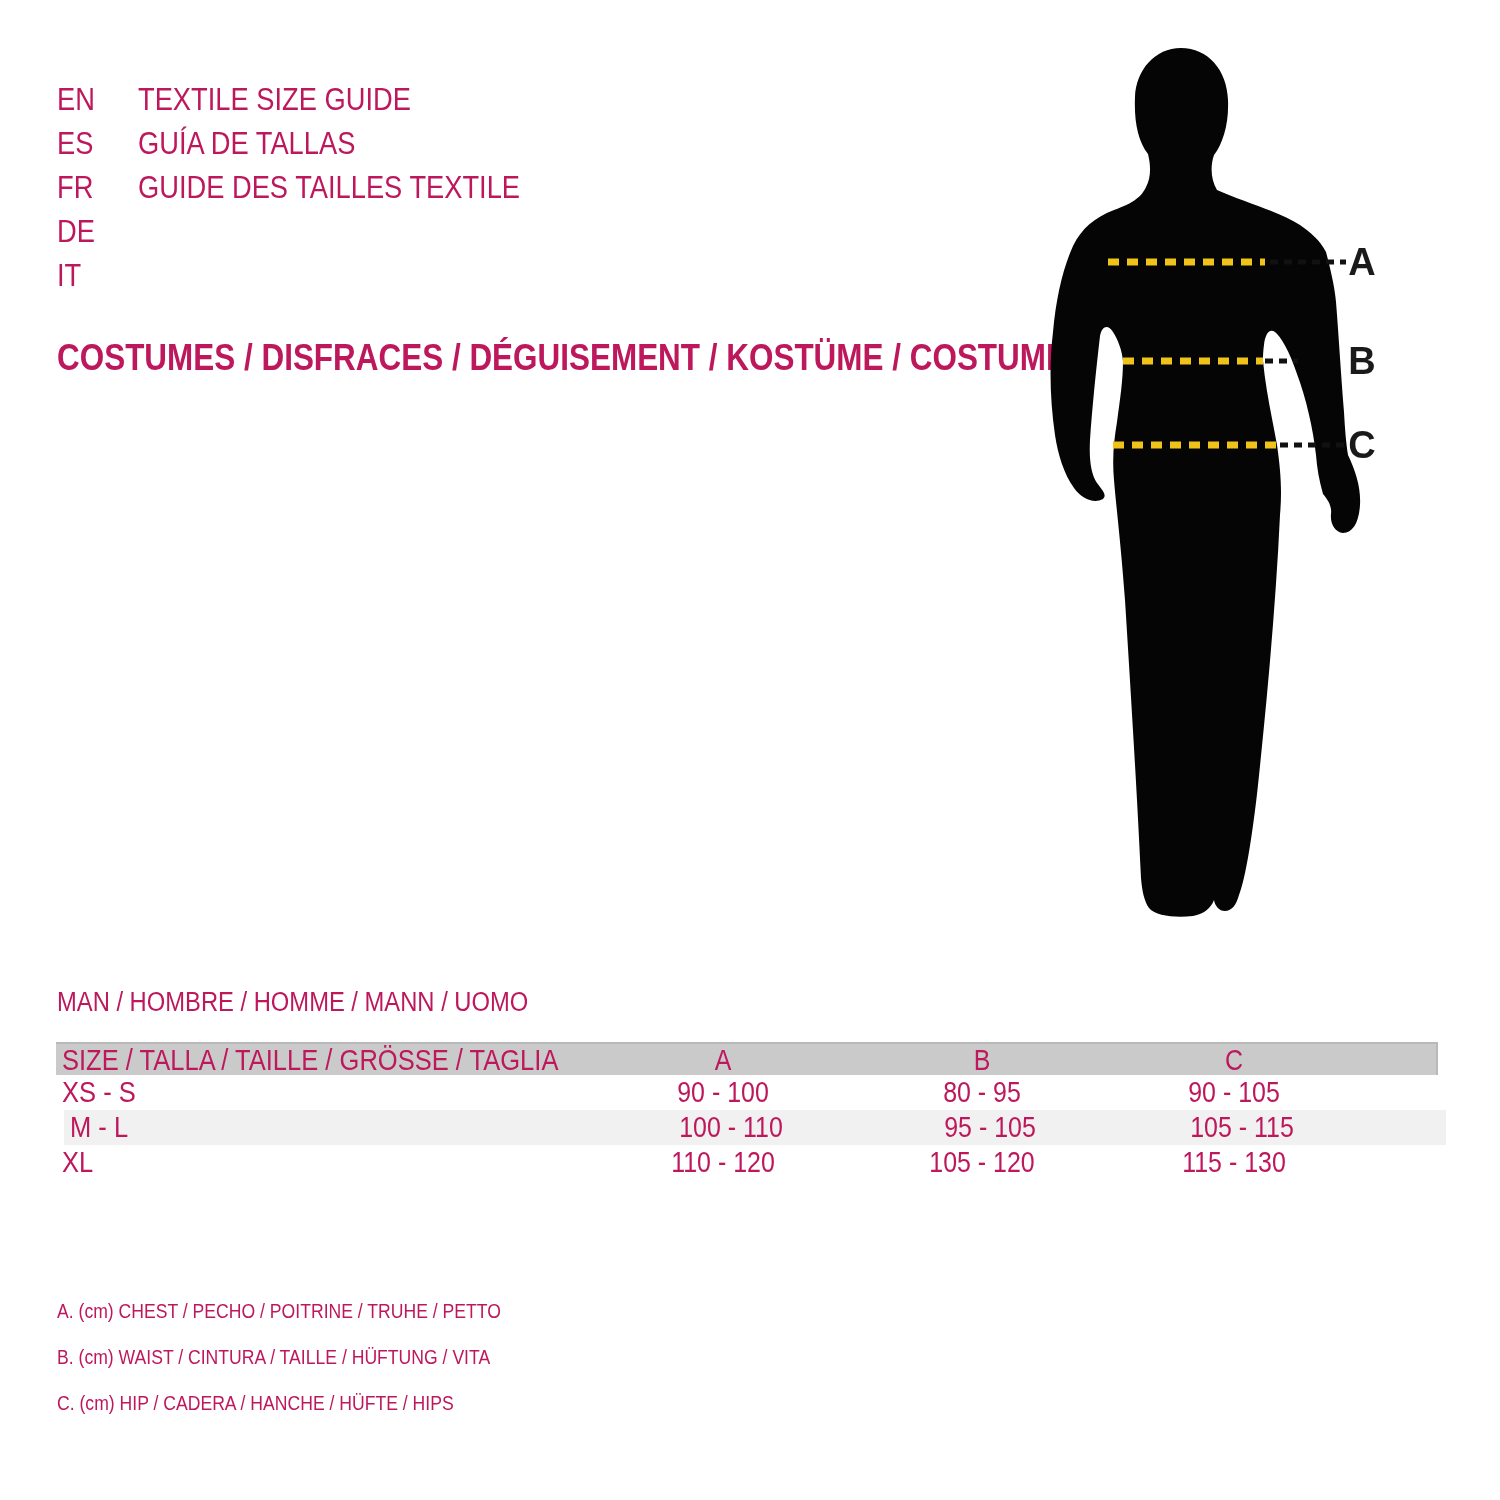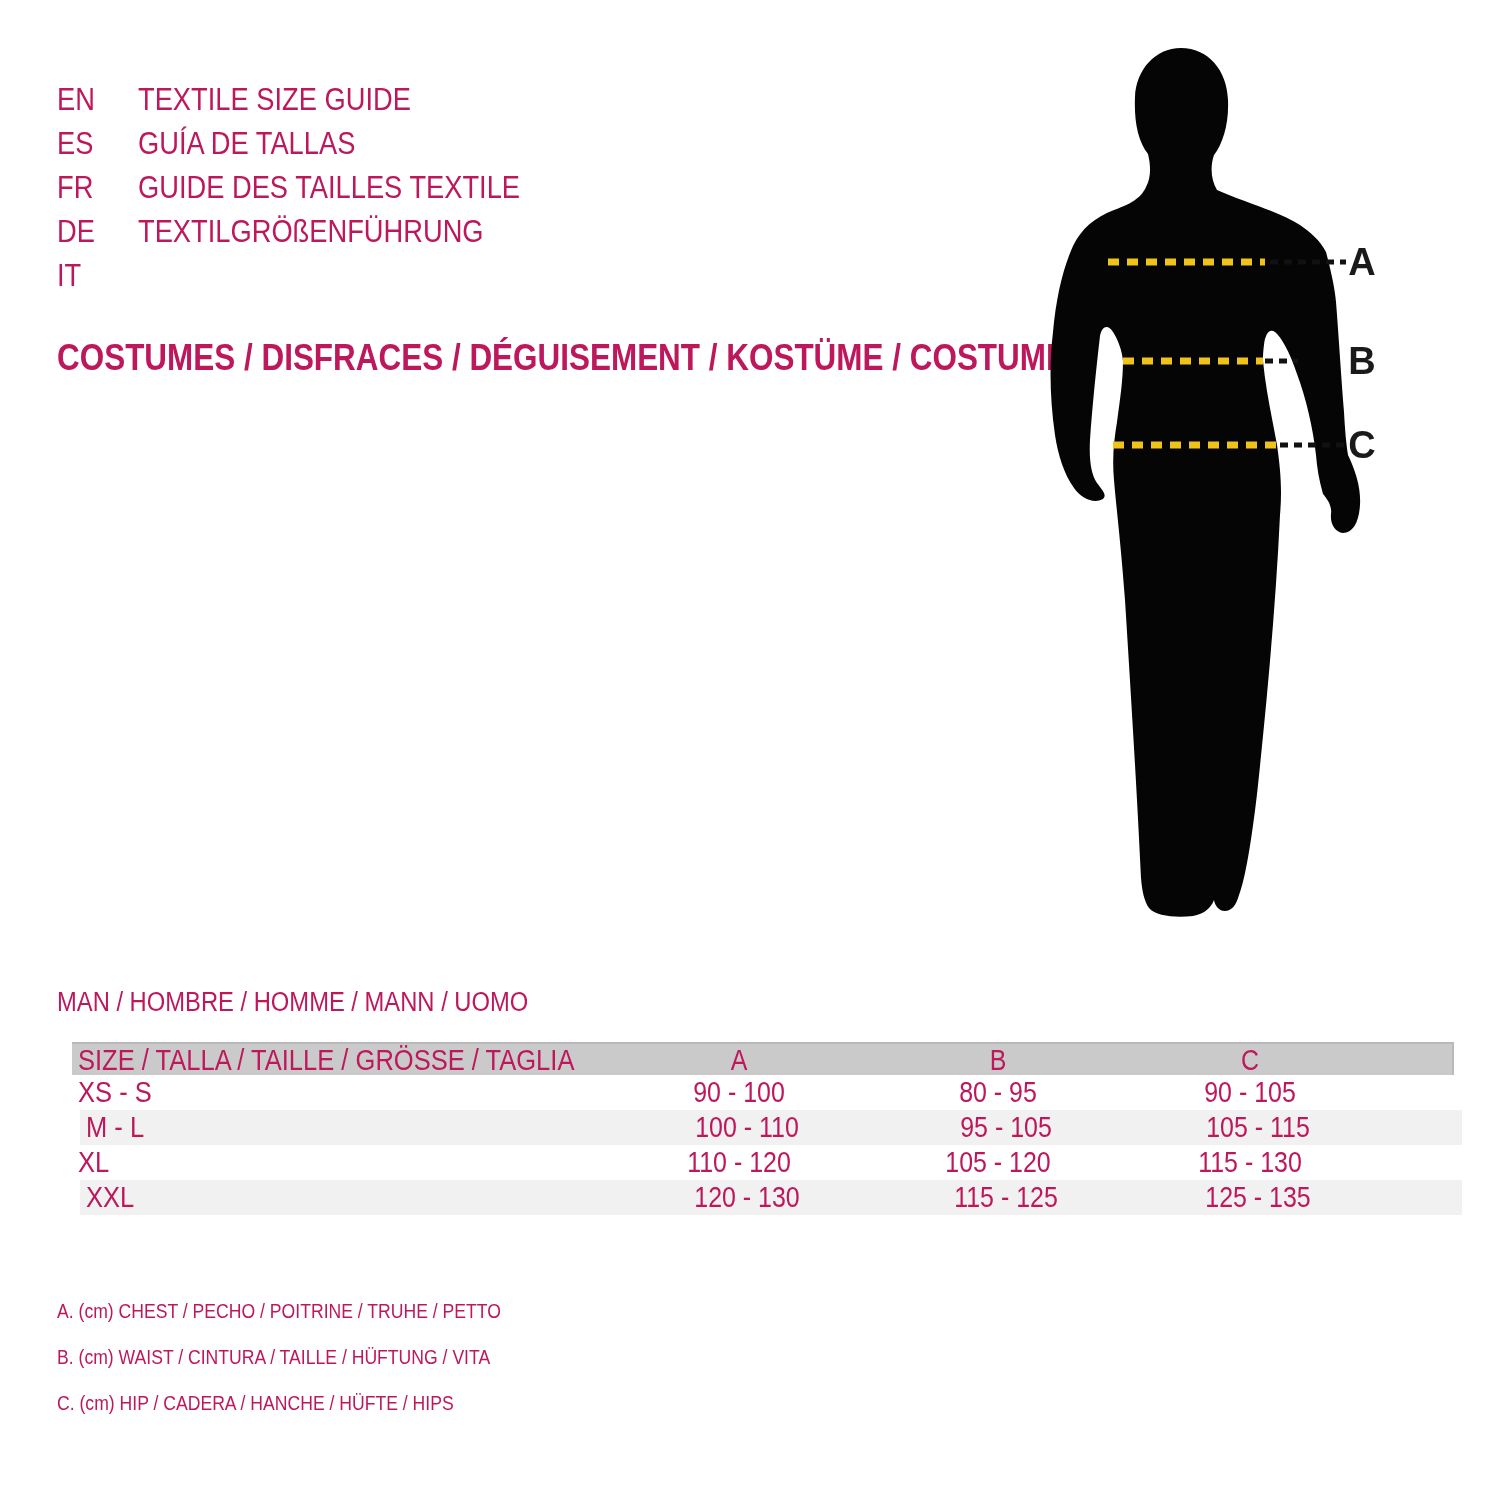--- a/index.html
+++ b/index.html
@@ -18,21 +18,21 @@
   .costumes{position:absolute;left:57px;top:336px;font-size:37px;font-weight:bold;line-height:44px;}
   .costumes .cond{transform:scaleX(0.85);}
 
   
   .figure{position:absolute;left:1030px;top:40px;width:370px;height:910px;}
 
   
   .man-heading{position:absolute;left:57px;top:982px;font-size:27px;line-height:40px;}
 
   
-  .size-table{position:absolute;left:72px;top:1042px;width:1382px;font-size:29px;}
+  .size-table{position:absolute;left:56px;top:1042px;width:1382px;font-size:29px;}
   .t-row{position:relative;width:100%;}
   .t-row.header{height:33px;line-height:33px;background:#cacaca;
                 border-top:2px solid #b9b9b9;border-right:2px solid #b9b9b9;box-sizing:border-box;}
   .t-row.data{height:35px;line-height:35px;background:#ffffff;text-decoration:underline;}
   .t-row.alt{background:#f1f1f1;margin-left:8px;}
   .cell-size{position:absolute;left:6px;top:0;}
   .cell-a{position:absolute;left:667px;top:0;}
   .cell-b{position:absolute;left:926px;top:0;}
   .cell-c{position:absolute;left:1178px;top:0;}
 
@@ -53,21 +53,20 @@
     <div class="lang-row">
       <span class="lang-code"><span class="cond">ES</span></span>
       <span><span class="cond">GUÍA DE TALLAS</span></span>
     </div>
     <div class="lang-row">
       <span class="lang-code"><span class="cond">FR</span></span>
       <span><span class="cond">GUIDE DES TAILLES TEXTILE</span></span>
     </div>
     <div class="lang-row">
       <span class="lang-code"><span class="cond">DE</span></span>
-      <span><span class="cond">TEXTILGRÖßENFÜHRUNG</span></span>
     </div>
     <div class="lang-row">
       <span class="lang-code"><span class="cond">IT</span></span>
     </div>
   </div>
 
   <div class="costumes">
     <span class="cond">COSTUMES / DISFRACES / DÉGUISEMENT / KOSTÜME / COSTUMI</span>
   </div>
 
@@ -158,26 +157,20 @@
       <span class="cell-a"><span class="condc">100 - 110</span></span>
       <span class="cell-b"><span class="condc">95 - 105</span></span>
       <span class="cell-c"><span class="condc">105 - 115</span></span>
     </div>
     <div class="t-row data">
       <span class="cell-size"><span class="cond">XL</span></span>
       <span class="cell-a"><span class="condc">110 - 120</span></span>
       <span class="cell-b"><span class="condc">105 - 120</span></span>
       <span class="cell-c"><span class="condc">115 - 130</span></span>
     </div>
-    <div class="t-row data alt">
-      <span class="cell-size"><span class="cond">XXL</span></span>
-      <span class="cell-a"><span class="condc">120 - 130</span></span>
-      <span class="cell-b"><span class="condc">115 - 125</span></span>
-      <span class="cell-c"><span class="condc">125 - 135</span></span>
-    </div>
   </div>
 
   <div class="legend">
     <div class="legend-row"><span class="cond">A. (cm) CHEST / PECHO / POITRINE / TRUHE / PETTO</span></div>
     <div class="legend-row"><span class="cond">B. (cm) WAIST / CINTURA / TAILLE / HÜFTUNG / VITA</span></div>
     <div class="legend-row"><span class="cond">C. (cm) HIP / CADERA / HANCHE / HÜFTE / HIPS</span></div>
   </div>
 
 </div>
 

